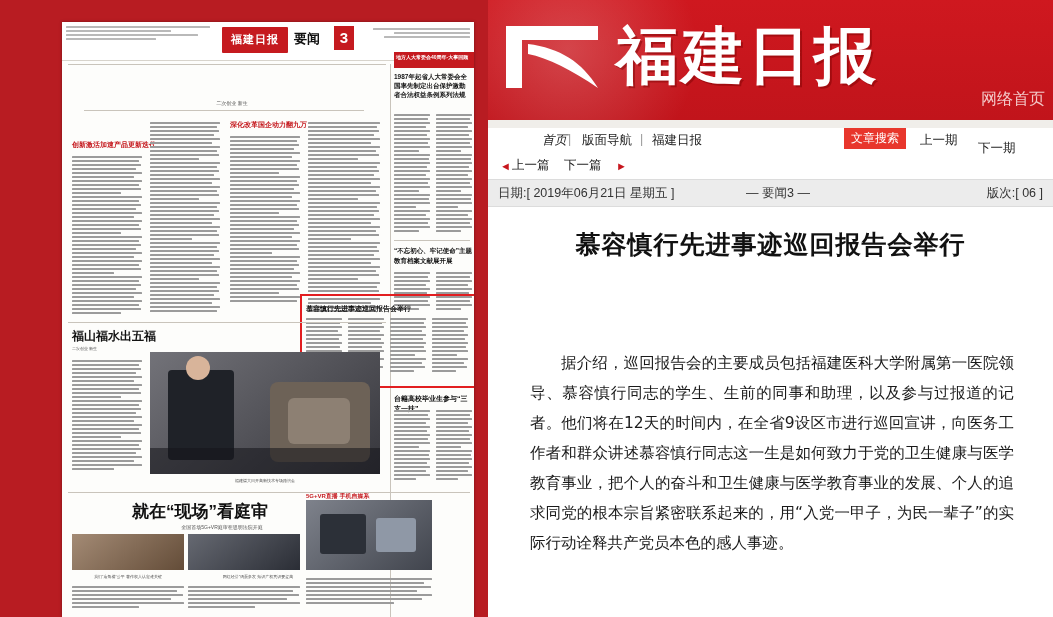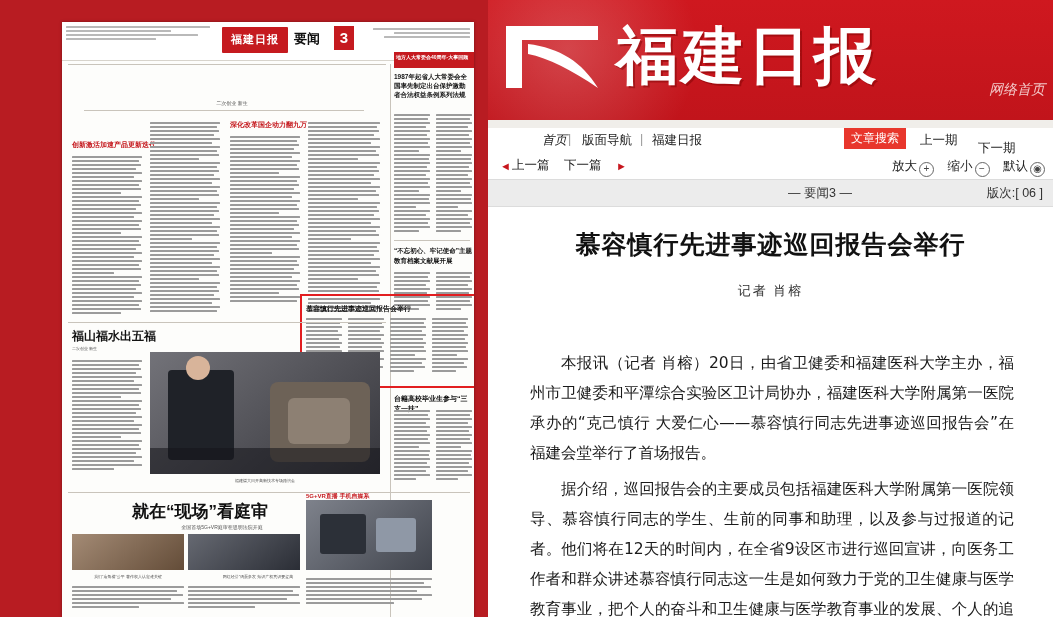--- a/index.html
+++ b/index.html
@@ -95,21 +95,21 @@
     position:absolute;left:10px;top:18px;width:110px;height:78px;
   }
   .masthead-title{
     position:absolute;left:128px;top:16px;
     font-size:62px;line-height:80px;color:#fff;font-weight:bold;
     letter-spacing:4px;
     font-family:"DejaVu Sans",sans-serif;
     text-shadow:2px 2px 0 rgba(120,0,0,.45);
   }
   .banner-sub{
-    position:absolute;right:8px;bottom:21px;color:#f3c8c8;font-size:14px;font-style:italic;
+    position:absolute;right:8px;bottom:10px;color:#f3c8c8;font-size:16px;
   }
   .band{
     position:absolute;left:0;top:120px;width:565px;height:8px;background:#f0eeea;
   }
 
   .navrow{
     position:absolute;left:0;top:128px;width:565px;height:26px;
     font-size:12.5px;color:#222;
   }
   .nav-item{position:absolute;top:4px;cursor:pointer;}
@@ -136,21 +136,21 @@
   .circ{
     display:inline-block;width:13px;height:13px;border:1px solid #666;border-radius:50%;
     font-size:10px;line-height:12px;text-align:center;color:#444;vertical-align:-2px;
   }
   .greybar{
     position:absolute;left:0;top:179px;width:565px;height:26px;
     background:#ececec;border-top:1px solid #dcdcdc;border-bottom:1px solid #dcdcdc;
     font-size:12.5px;color:#333;
   }
   .greybar .dt{position:absolute;left:10px;top:5px;}
-  .greybar .sect{position:absolute;left:258px;top:5px;margin-left:42px;}
+  .greybar .sect{position:absolute;left:258px;top:5px;}
   .greybar .ban{position:absolute;right:10px;top:5px;}
 
   .art-title{
     position:absolute;left:0;top:228px;width:565px;text-align:center;
     font-size:25px;font-weight:bold;color:#111;letter-spacing:1px;
     font-family:"DejaVu Sans",sans-serif;
   }
   .art-byline{
     position:absolute;left:0;top:282px;width:565px;text-align:center;
     font-size:13px;color:#333;letter-spacing:2px;
@@ -711,35 +711,29 @@
       <div class="nav-item prev-issue">上一期</div>
       <div class="nav-item next-issue">下一期</div>
     </div>
 
     <div class="navrow2">
       <div class="arrow" style="left:12px;">◄</div>
       <div class="nav-item" style="left:24px;top:2px;position:absolute;">上一篇</div>
       <div class="nav-item" style="left:76px;top:2px;position:absolute;">下一篇</div>
       <div class="arrow" style="left:128px;">►</div>
 
-      <div class="zoomgrp">
-        <span>放大</span><span class="circ">+</span>
-        <span style="margin-left:10px">缩小</span><span class="circ">−</span>
-        <span style="margin-left:10px">默认</span><span class="circ">◉</span>
-      </div>
     </div>
 
     <div class="greybar">
+      <div class="dt">日期:[ 2019年06月21日 星期五 ]</div>
       <div class="sect">— 要闻3 —</div>
       <div class="ban">版次:[ 06 ]</div>
     </div>
 
     <div class="art-title">慕容慎行先进事迹巡回报告会举行</div>
-    <div class="art-byline">记者 肖榕</div>
 
     <div class="art-body">
-      <p>本报讯（记者 肖榕）20日，由省卫健委和福建医科大学主办，福州市卫健委和平潭综合实验区卫计局协办，福建医科大学附属第一医院承办的“克己慎行 大爱仁心——慕容慎行同志先进事迹巡回报告会”在福建会堂举行了首场报告。</p>
       <p>据介绍，巡回报告会的主要成员包括福建医科大学附属第一医院领导、慕容慎行同志的学生、生前的同事和助理，以及参与过报道的记者。他们将在12天的时间内，在全省9设区市进行巡回宣讲，向医务工作者和群众讲述慕容慎行同志这一生是如何致力于党的卫生健康与医学教育事业，把个人的奋斗和卫生健康与医学教育事业的发展、个人的追求同党的根本宗旨紧密联系起来的，用“入党一甲子，为民一辈子”的实际行动诠释共产党员本色的感人事迹。</p>
 
     </div>
   </div>
 
 </div>
 
 </body></html>

